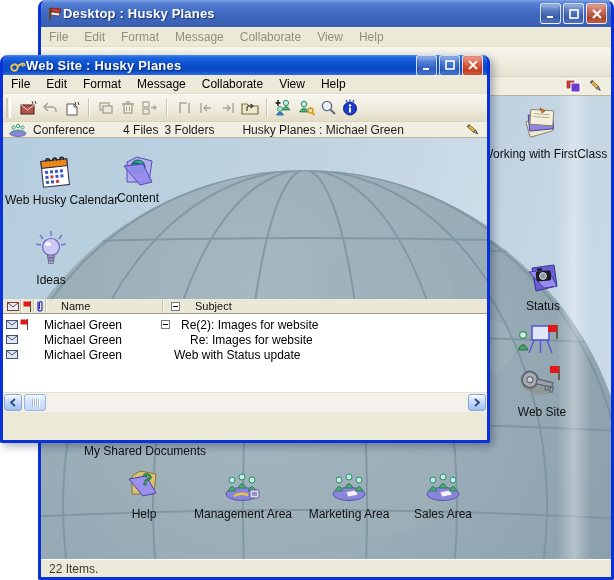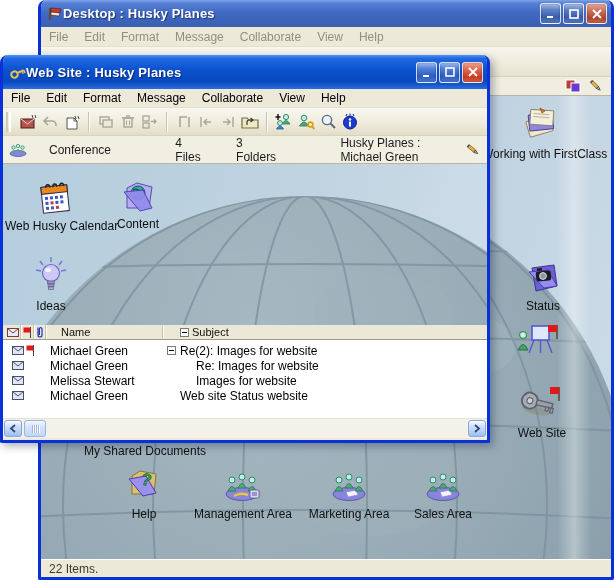--- a/index.html
+++ b/index.html
@@ -40,41 +40,41 @@
   .dicon .glyph{display:inline-block}
   .dicon .lbl{font-size:12px;color:#101010;margin-top:1px;white-space:nowrap}
 
   
   .fgwin{left:0;top:55px;width:490px;height:388px;z-index:10;box-shadow:3px 3px 8px rgba(10,20,60,.35)}
   .fg-toolbar{height:28px;background:linear-gradient(180deg,#f8f7f0 0%,#efecdd 55%,#e2ddc7 100%);
     border-bottom:1px solid #d8d4c0;display:flex;align-items:center;padding-left:3px}
   .grip{width:5px;height:20px;border-left:2px solid #cfcbb6;border-right:2px solid #fff;margin-right:6px}
   .tbtn{width:22px;height:22px;display:flex;align-items:center;justify-content:center;border:1px solid transparent;border-radius:2px}
   .tsep{width:2px;height:20px;border-left:1px solid #c9c5b0;border-right:1px solid #fbfaf4;margin:0 5px}
-  .fg-infobar{height:28px;background:#f1efe2;border-bottom:1px solid #b9b5a0;display:flex;align-items:center;font-size:12px;color:#1c1c1c;padding:5px 6px;gap:16px}
+  .fg-infobar{height:16px;background:#f1efe2;border-bottom:1px solid #b9b5a0;display:flex;align-items:center;font-size:12px;color:#1c1c1c;padding:5px 6px;gap:0}
   .fg-infobar .sp14{width:14px}
   .fg-infobar .spacer{flex:1}
   .iconpane{position:relative;height:161px;background:linear-gradient(105deg,#b4cddd 0%,#c0d3e0 60%,#cfdee9 100%);overflow:hidden}
   .cicon{position:absolute;text-align:center;cursor:default}
   .cicon .lbl{font-size:12px;color:#0d0d0d;margin-top:1px;white-space:nowrap}
 
   
   .list-header{height:15px;background:#ebe8d7;display:flex;align-items:center;font-size:11px;color:#111;border-bottom:1px solid #9e9a86;padding-left:3px}
   .hcell{display:flex;align-items:center;height:100%;border-right:1px solid #c6c2ad;box-shadow:1px 0 0 #fdfcf6;padding:0 1px}
   .hc-env{width:15px;justify-content:center}
   .hc-flag{width:13px;justify-content:center}
   .hc-clip{width:12px;justify-content:center}
   .hc-name{width:117px;padding-left:15px}
-  .hc-subj{flex:1;border-right:none;padding-left:17px;gap:3px}
+  .hc-subj{flex:1;border-right:none;padding-left:8px;gap:15px}
   .listbody{height:78px;background:#fff;padding-top:3px;font-size:12px;color:#000;overflow:hidden}
-  .lrow{height:15px;display:flex;align-items:center;padding-left:9px;white-space:nowrap}
+  .lrow{height:15px;display:flex;align-items:center;padding-left:3px;white-space:nowrap}
   .c-env{width:14px;display:flex;justify-content:flex-start}
   .c-flag{width:13px;display:flex}
   .c-name{width:128px;padding-left:11px;overflow:hidden}
-  .c-subj{flex:1;display:flex;align-items:center;gap:4px}
+  .c-subj{flex:1;display:flex;align-items:center;gap:11px}
   .c-subj.ind1{padding-left:29px}
   .c-subj.ind0{padding-left:13px}
   .minusbox{width:9px;height:9px;border:1px solid #7a7a7a;background:#fff;display:inline-flex;align-items:center;justify-content:center;flex:none}
   .minusbox i{display:block;width:5px;height:1px;background:#000}
 
   
   .hscroll{height:20px;background:#f3f1e9;border-top:1px solid #e6e2d2;display:flex;align-items:center;position:relative;padding:0 1px}
   .sbtn{width:18px;height:17px;border:1px solid #89a8d8;border-radius:3px;
     background:linear-gradient(180deg,#fdfeff 0%,#d3e2fb 30%,#b6cff7 70%,#9dbdf0 100%);
     display:flex;align-items:center;justify-content:center;flex:none}
@@ -220,21 +220,21 @@
             <line x1="32" y1="17" x2="37" y2="30" stroke="#5a55d8" stroke-width="1.4"></line>
             <line x1="25.5" y1="17" x2="25.5" y2="30" stroke="#5a55d8" stroke-width="1.4"></line>
             <circle cx="8" cy="12" r="3.4" fill="#d4efe0" stroke="#37925e" stroke-width="1.2"></circle>
             <path d="M3 27 q5 -11 10 0 z" fill="#49a06a" stroke="#2a7246" stroke-width="1"></path>
             <line x1="42" y1="2" x2="42" y2="16" stroke="#503c28" stroke-width="1.4"></line>
             <polygon points="33,2 42,2 42,9 33,9" fill="#e21818"></polygon>
           </svg>
         </span>
       </div>
 
-      <div class="dicon" style="left:443px;top:289px">
+      <div class="dicon" style="left:443px;top:268px">
         <span class="glyph">
           <svg width="50" height="36" viewBox="0 0 50 36">
             <line x1="42" y1="2" x2="42" y2="16" stroke="#503c28" stroke-width="1.4"></line>
             <polygon points="33,2 42,2 42,9 33,9" fill="#e21818"></polygon>
             <g transform="rotate(14 18 20)">
               <ellipse cx="20" cy="25" rx="14" ry="4" fill="#8a7c62" opacity=".35"></ellipse>
               <circle cx="12" cy="17" r="8" fill="#a8adb5" stroke="#5e646e" stroke-width="2"></circle>
               <circle cx="12" cy="17" r="3" fill="#cdd2da" stroke="#5e646e" stroke-width="1.2"></circle>
               <rect x="19" y="14.5" width="16" height="5" fill="#9aa0aa" stroke="#5e646e" stroke-width="1.4"></rect>
               <rect x="29" y="19" width="3" height="4" fill="#9aa0aa" stroke="#5e646e" stroke-width="1.2"></rect>
@@ -311,21 +311,21 @@
         <div class="lbl">Sales Area</div>
       </div>
     </div>
 
     <div class="bg-statusbar">
       <span>22 Items.</span>
     </div>
   </div>
 
   <div class="win fgwin">
-    <div class="titlebar" style="height:34px">
+    <div class="titlebar" style="height:20px">
       <span>
         <svg width="17" height="14" viewBox="0 0 17 14">
             <g transform="rotate(-12 8 7)">
               <circle cx="5" cy="9" r="3.2" fill="none" stroke="#e8c050" stroke-width="2"></circle>
               <line x1="8" y1="8" x2="15" y2="6.5" stroke="#e8c050" stroke-width="2"></line>
               <line x1="13" y1="7" x2="13.6" y2="10" stroke="#e8c050" stroke-width="1.6"></line>
               <line x1="15" y1="6.6" x2="15.6" y2="9.6" stroke="#e8c050" stroke-width="1.6"></line>
             </g>
           </svg>
       </span>
@@ -646,36 +646,23 @@
           </span>
       </div>
       <div class="lrow">
         <span class="c-env">
             <svg width="12" height="9" viewBox="0 0 12 9">
               <rect x=".5" y=".5" width="11" height="8" fill="#dfe5f2" stroke="#44506e"></rect>
               <path d="M.5 .5 L6 5 L11.5 .5" fill="none" stroke="#44506e"></path>
             </svg>
           </span>
         <span class="c-flag"></span>
-        <span class="c-name">Melissa Stewart</span>
-        <span class="c-subj ind1">
-            <span>Images for website</span>
-          </span>
-      </div>
-      <div class="lrow">
-        <span class="c-env">
-            <svg width="12" height="9" viewBox="0 0 12 9">
-              <rect x=".5" y=".5" width="11" height="8" fill="#dfe5f2" stroke="#44506e"></rect>
-              <path d="M.5 .5 L6 5 L11.5 .5" fill="none" stroke="#44506e"></path>
-            </svg>
-          </span>
-        <span class="c-flag"></span>
         <span class="c-name">Michael Green</span>
         <span class="c-subj ind0">
-            <span>Web site Status website</span>
+            <span>Web with Status update</span>
           </span>
       </div>
     </div>
 
     <div class="hscroll">
       <span class="sbtn">
         <svg width="8" height="9" viewBox="0 0 8 9">
             <path d="M6 1 L2 4.5 L6 8" fill="none" stroke="#2a4a7a" stroke-width="1.8"></path>
           </svg>
       </span>

